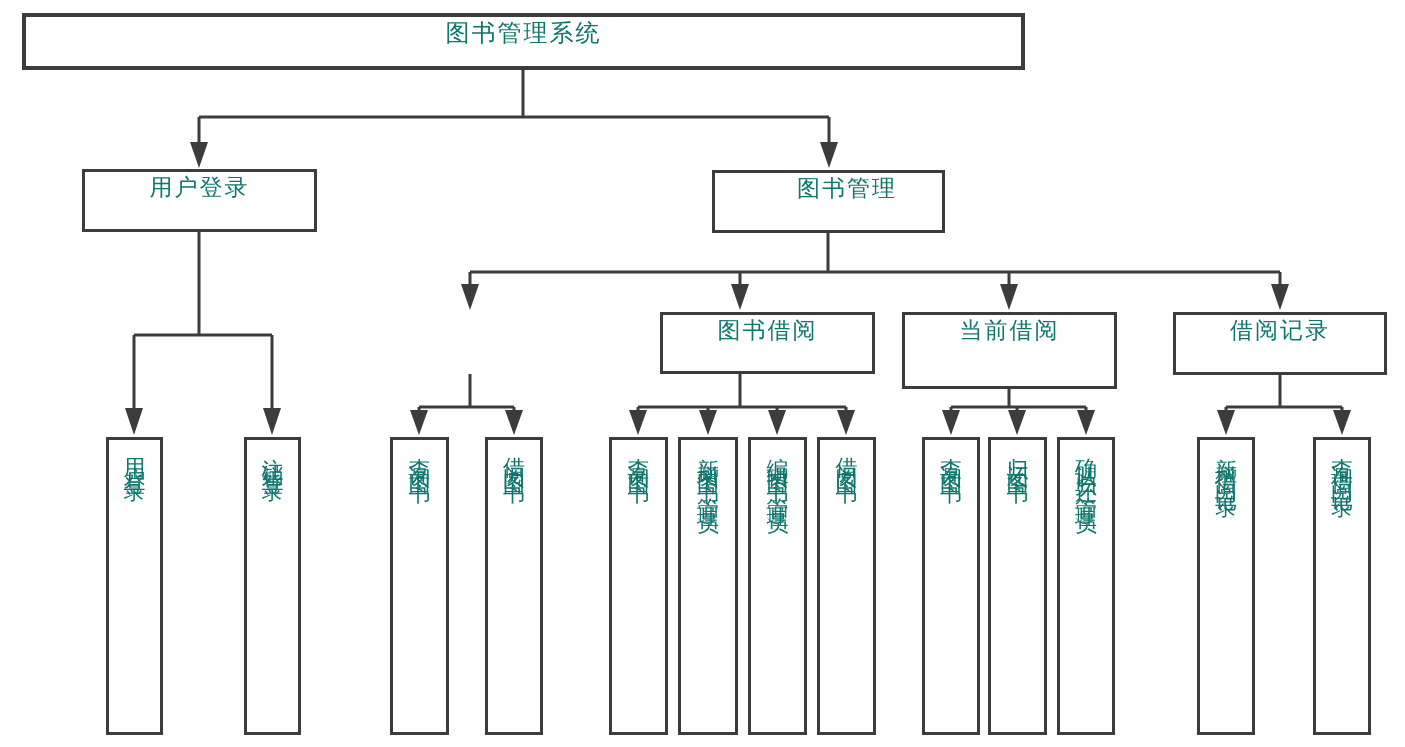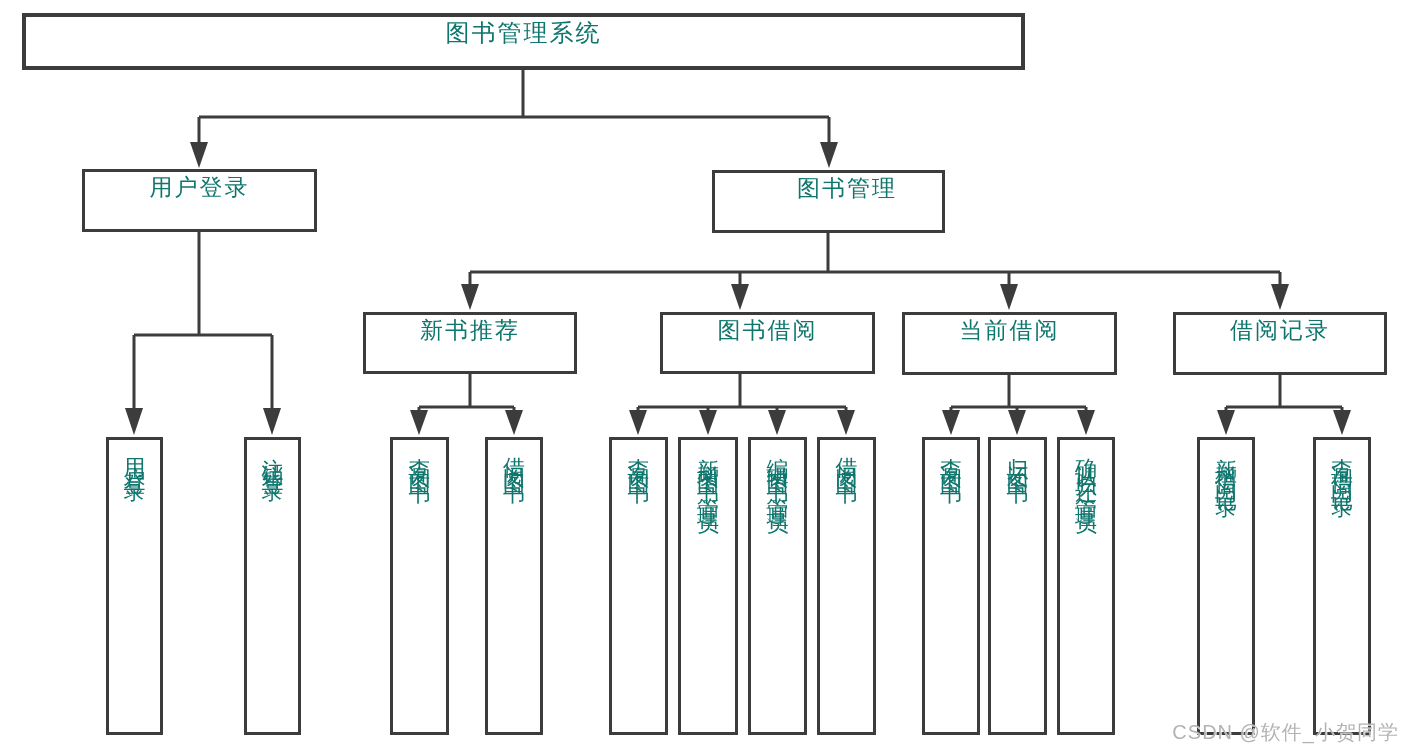--- a/index.html
+++ b/index.html
@@ -85,27 +85,24 @@
     <span class="lbl">图书管理系统</span>
   </div>
 
   <div class="node hnode" style="left:82px;top:169px;width:235px;height:63px;">
     <span class="lbl">用户登录</span>
   </div>
   <div class="node hnode" style="left:712px;top:170px;width:233px;height:63px;padding-left:37px;">
     <span class="lbl">图书管理</span>
   </div>
 
-  <div class="node hnode" style="left:363px;top:312px;width:214px;height:62px;">
-    <span class="lbl">新书推荐</span>
-  </div>
   <div class="node hnode" style="left:633px;top:312px;width:215px;height:62px;margin-left:27px;">
     <span class="lbl">图书借阅</span>
   </div>
-  <div class="node hnode" style="left:902px;top:312px;width:215px;height:63px;">
+  <div class="node hnode" style="left:902px;top:312px;width:215px;height:77px;">
     <span class="lbl">当前借阅</span>
   </div>
   <div class="node hnode" style="left:1173px;top:312px;width:214px;height:63px;">
     <span class="lbl">借阅记录</span>
   </div>
 
   <div class="node vnode" style="left:106px;top:437px;width:57px;height:298px;">
     <span class="vlbl">用户登录</span>
   </div>
   <div class="node vnode" style="left:244px;top:437px;width:57px;height:298px;">
@@ -142,14 +139,13 @@
     <span class="vlbl">确认归还（管理员）</span>
   </div>
 
   <div class="node vnode" style="left:1197px;top:437px;width:58px;height:298px;">
     <span class="vlbl">新增借阅记录</span>
   </div>
   <div class="node vnode" style="left:1313px;top:437px;width:58px;height:298px;">
     <span class="vlbl">查询借阅记录</span>
   </div>
 
-  <div class="watermark">CSDN @软件_小贺同学</div>
 </div>
 
 </body></html>

